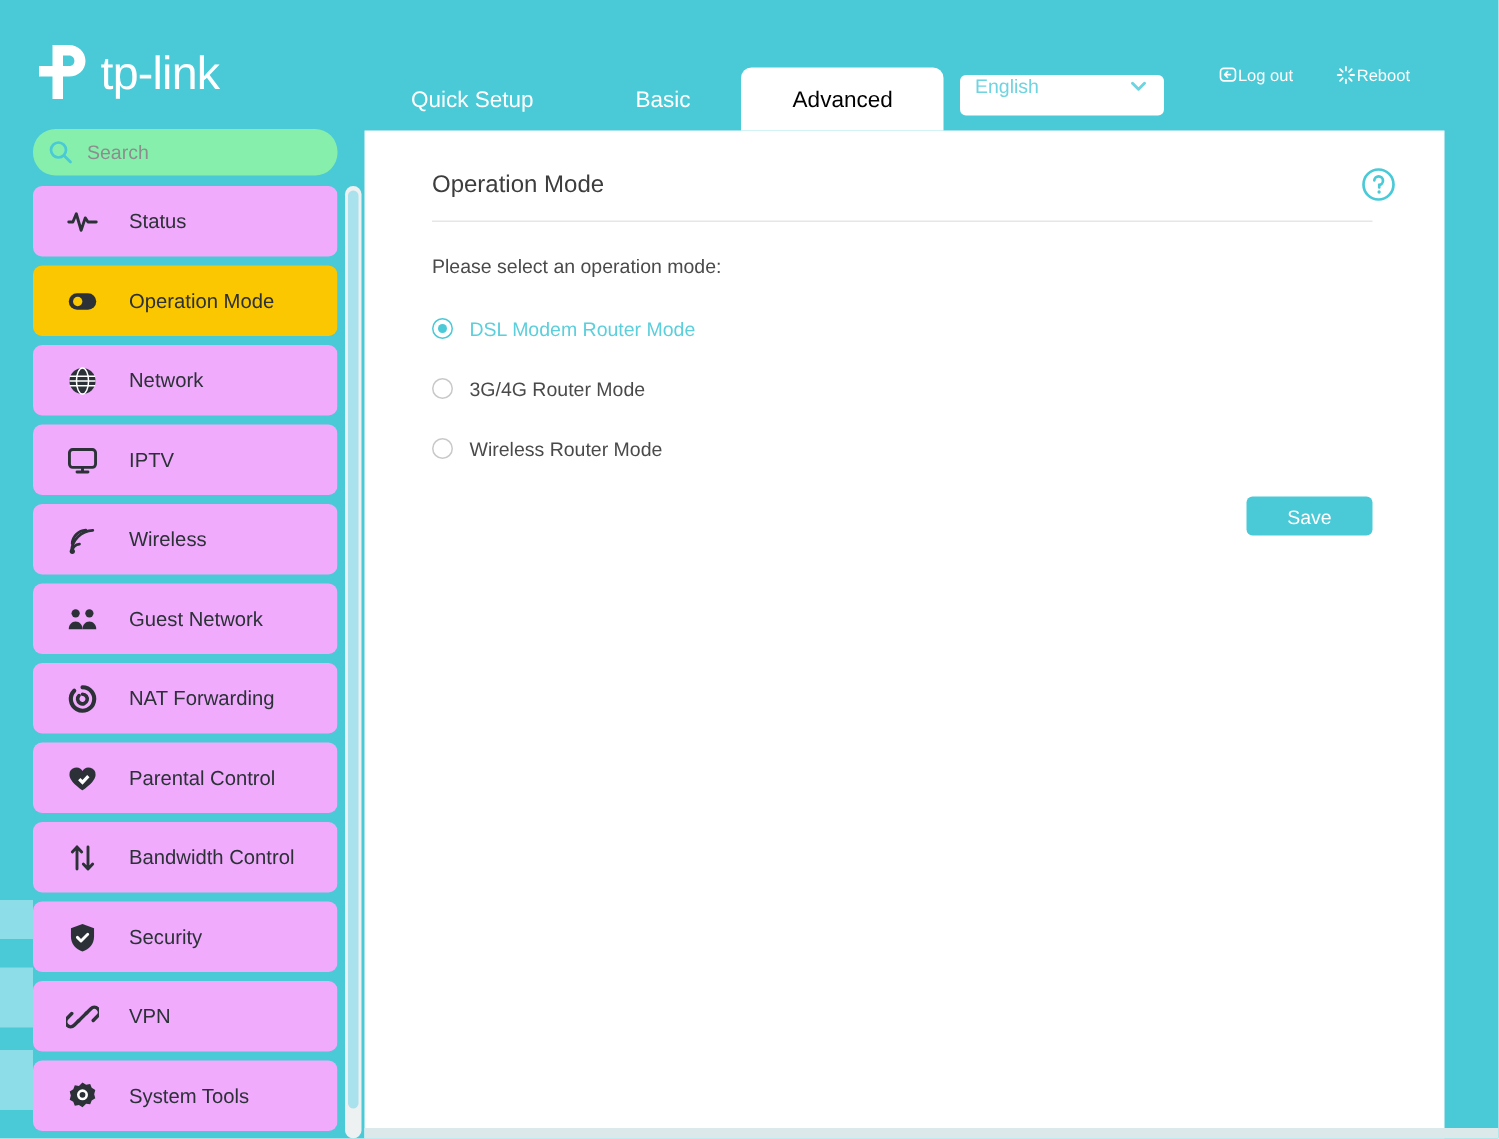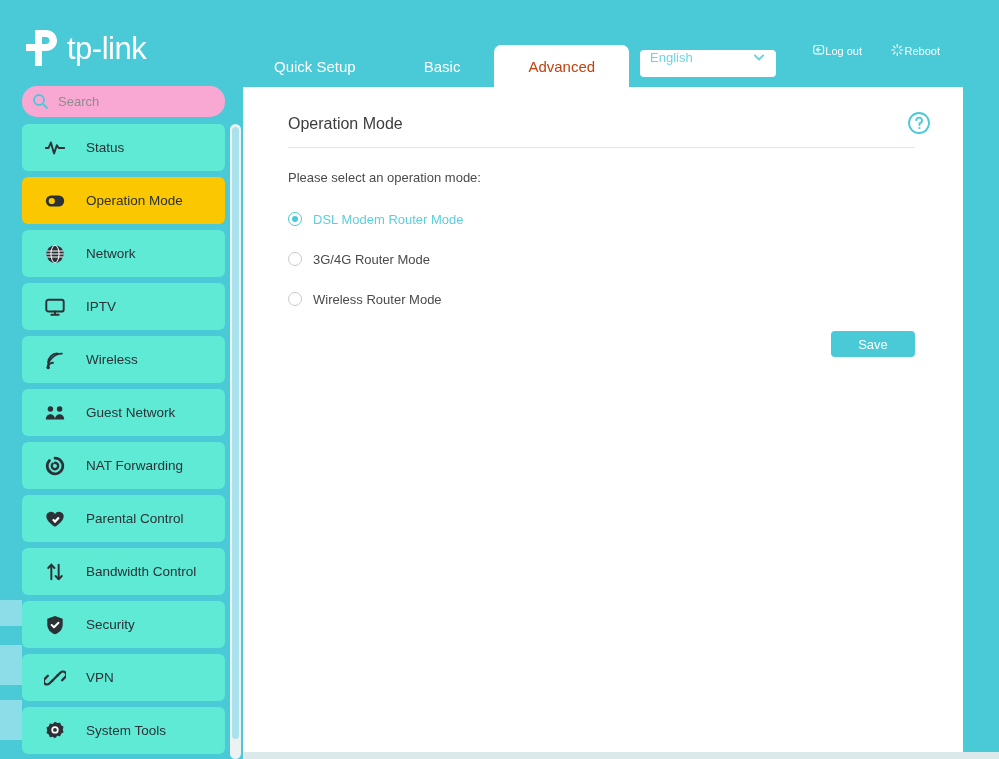--- a/index.html
+++ b/index.html
@@ -50,21 +50,21 @@
     justify-content: center;
     color: #ffffff;
     font-size: 15px;
     padding: 0 34px;
     cursor: pointer;
     user-select: none;
     border-radius: 7px 7px 0 0;
   }
   .tab.active {
     background: #ffffff;
-    color: #c2410c;
+    color: #000000;
   }
 
   
   .lang-select {
     position: absolute;
     left: 640px;
     top: 50px;
     width: 136px;
     height: 27px;
     background: #ffffff;
@@ -105,21 +105,21 @@
     white-space: nowrap;
   }
 
   
   .search-box {
     position: absolute;
     left: 22px;
     top: 86px;
     width: 203px;
     height: 31px;
-    background: #f9a8d4;
+    background: #86efac;
     border-radius: 15px;
     display: flex;
     align-items: center;
     padding: 0 10px;
   }
   .search-icon { width: 17px; height: 17px; display: block; flex: none; }
   .search-input {
     border: none;
     outline: none;
     flex: 1;
@@ -136,21 +136,21 @@
     position: absolute;
     left: 22px;
     top: 124px;
     width: 203px;
     height: 635px;
     overflow: hidden;
   }
   .side-item {
     position: relative;
     height: 47px;
-    background: #5eead4;
+    background: #f0abfc;
     border-radius: 6px;
     display: flex;
     align-items: center;
     padding-left: 22px;
     margin-bottom: 6px;
     cursor: pointer;
     user-select: none;
   }
   .side-item.active { background: #fbc700; }
   .side-icon {

